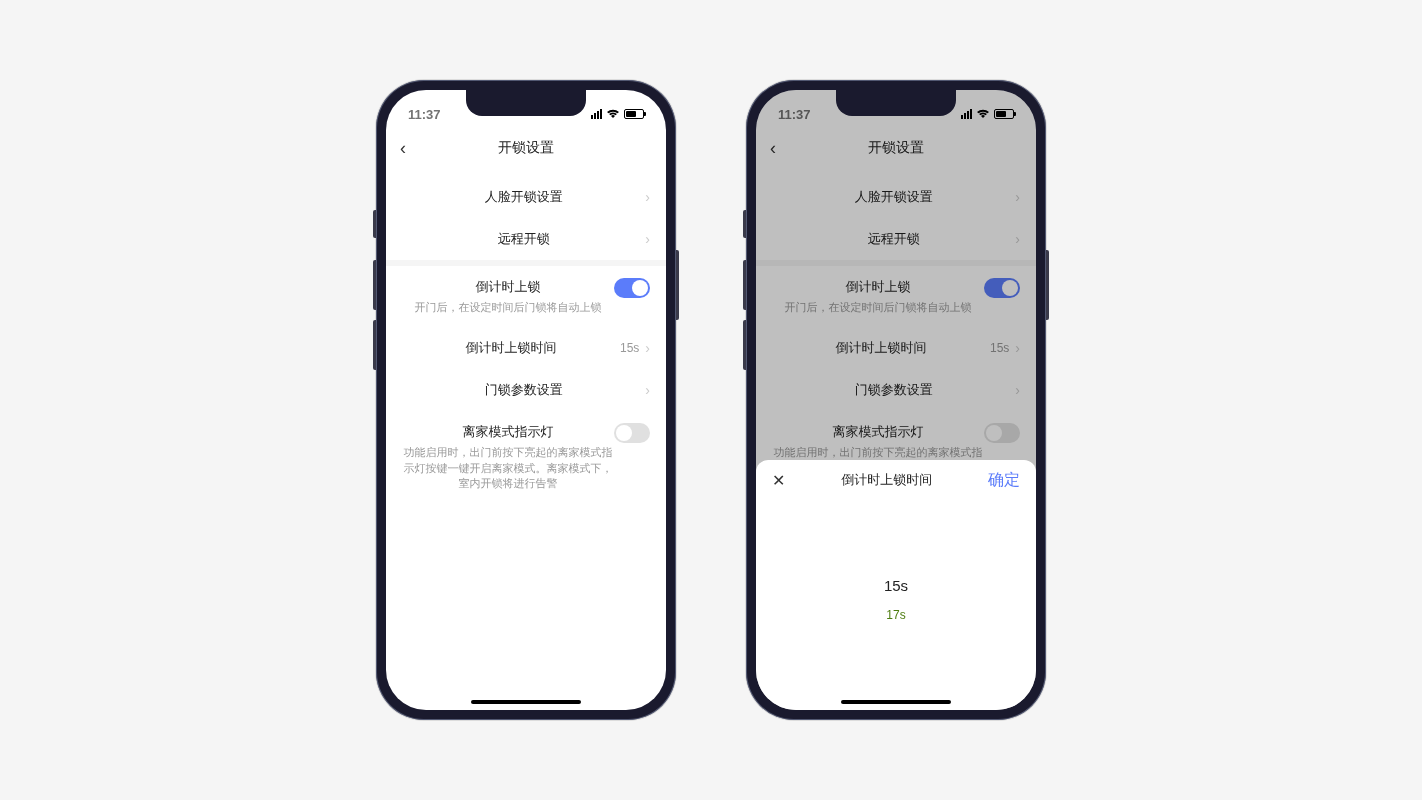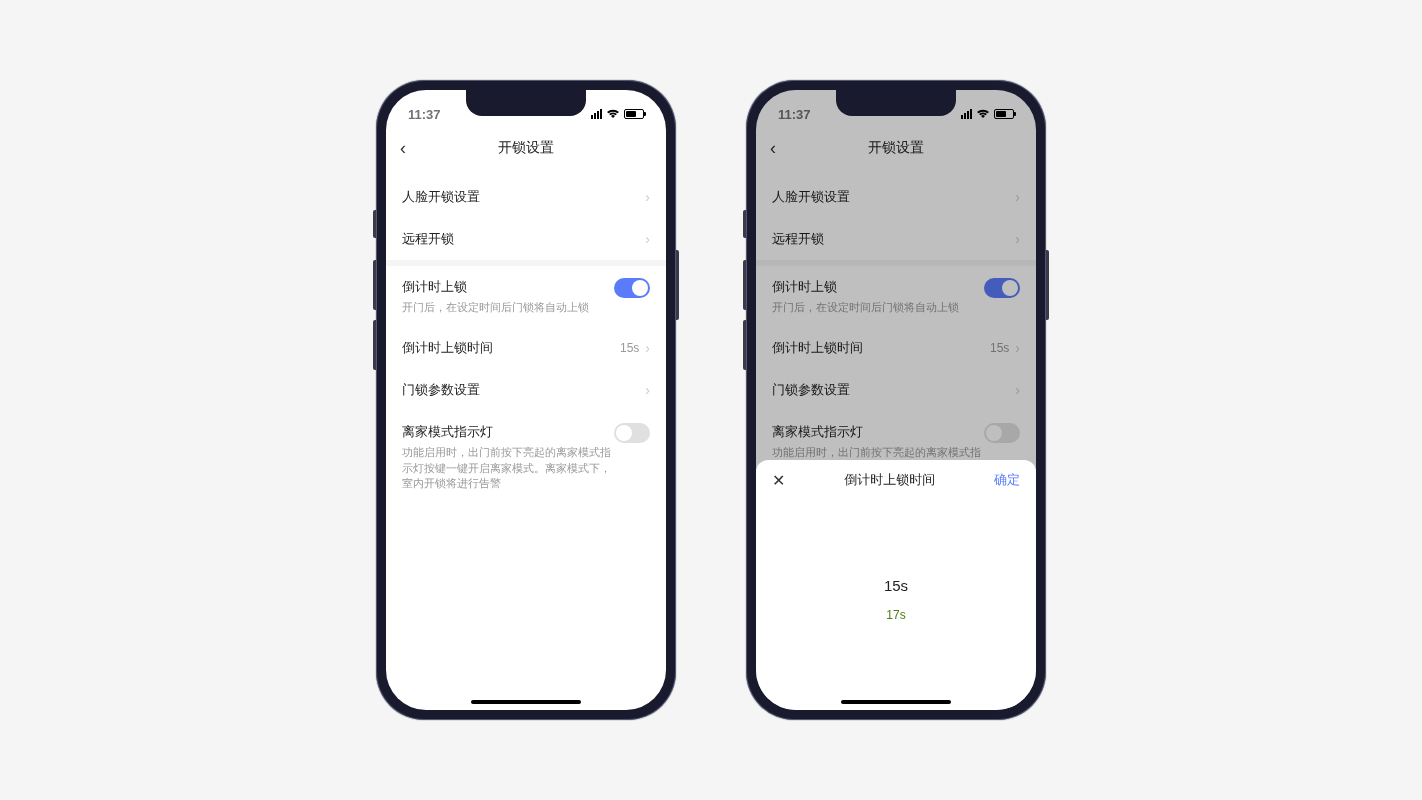--- a/index.html
+++ b/index.html
@@ -106,20 +106,21 @@
     color: #333;
     line-height: 1;
   }
   .navbar .title {
     font-size: 14px;
     font-weight: 500;
     color: #222;
   }
   .content {
     padding-top: 10px;
+    text-align: center;
   }
   .row {
     padding: 12px 16px;
     display: flex;
     align-items: center;
     justify-content: space-between;
     font-size: 13px;
     color: #222;
   }
   .row .label { flex: 1; }
@@ -190,21 +191,21 @@
   }
   .sheet-header {
     height: 40px;
     display: flex;
     align-items: center;
     justify-content: space-between;
     padding: 0 16px;
     font-size: 13px;
   }
   .sheet-header .close { font-size: 16px; color: #333; }
-  .sheet-header .confirm { color: #5b7cfa; font-size: 13px; }
+  .sheet-header .confirm { color: #5b7cfa; font-size: 16px; }
   .sheet-header .sheet-title { font-weight: 500; color: #222; }
   .picker {
     margin-top: 70px;
     text-align: center;
   }
   .picker-item {
     font-size: 15px;
     padding: 7px 0;
   }
   .picker-item.selected { color: #222; font-weight: 500; }

